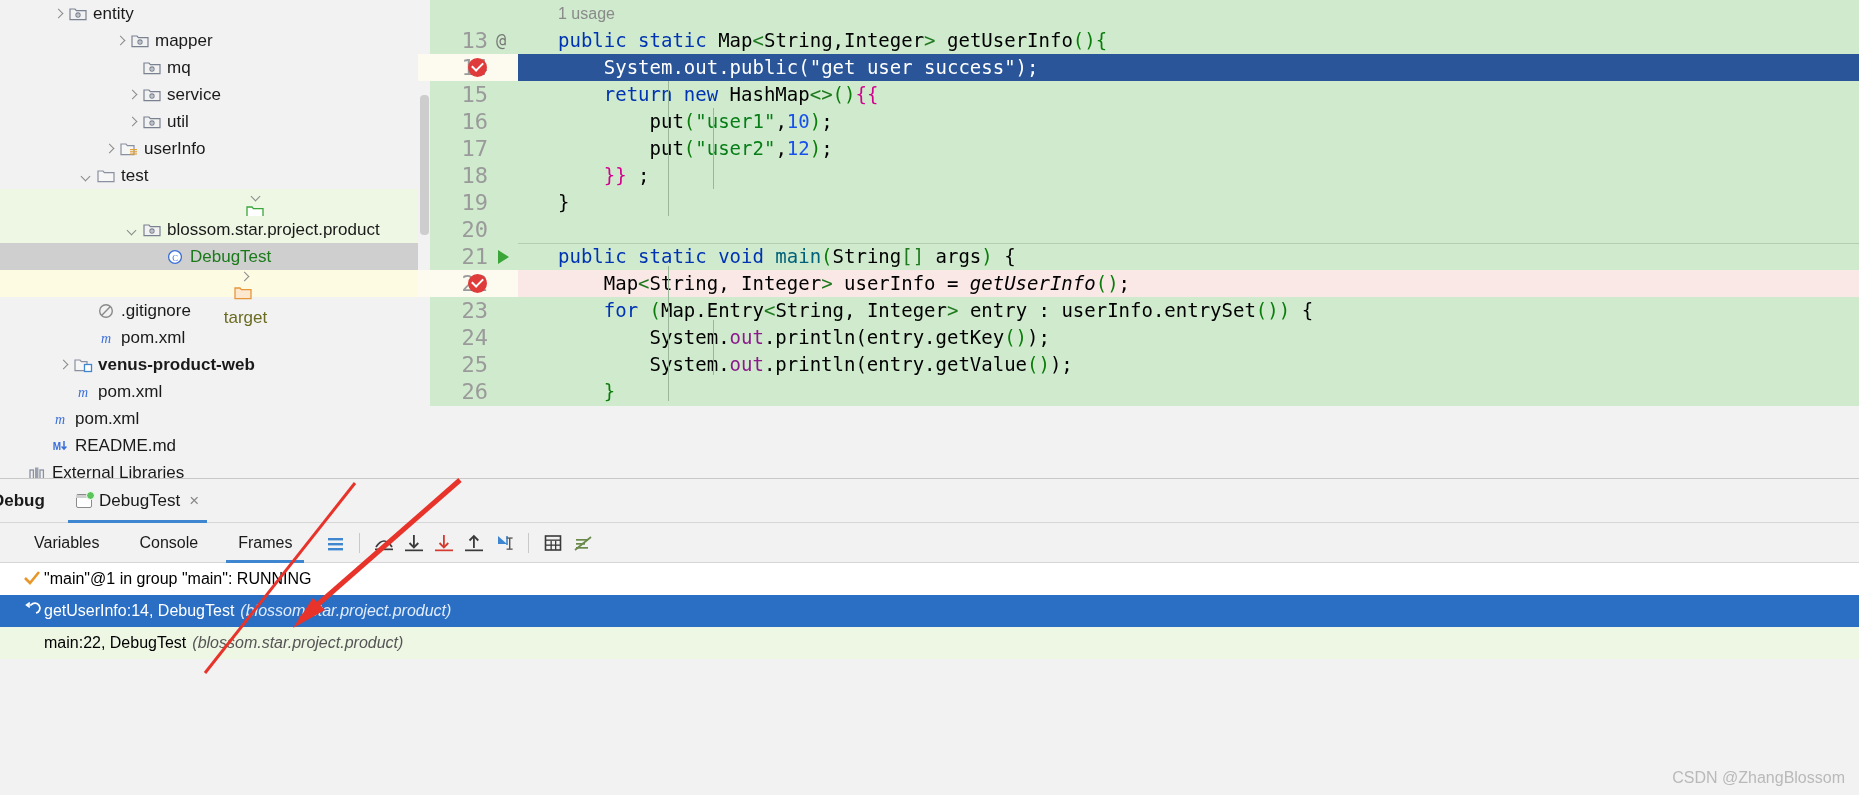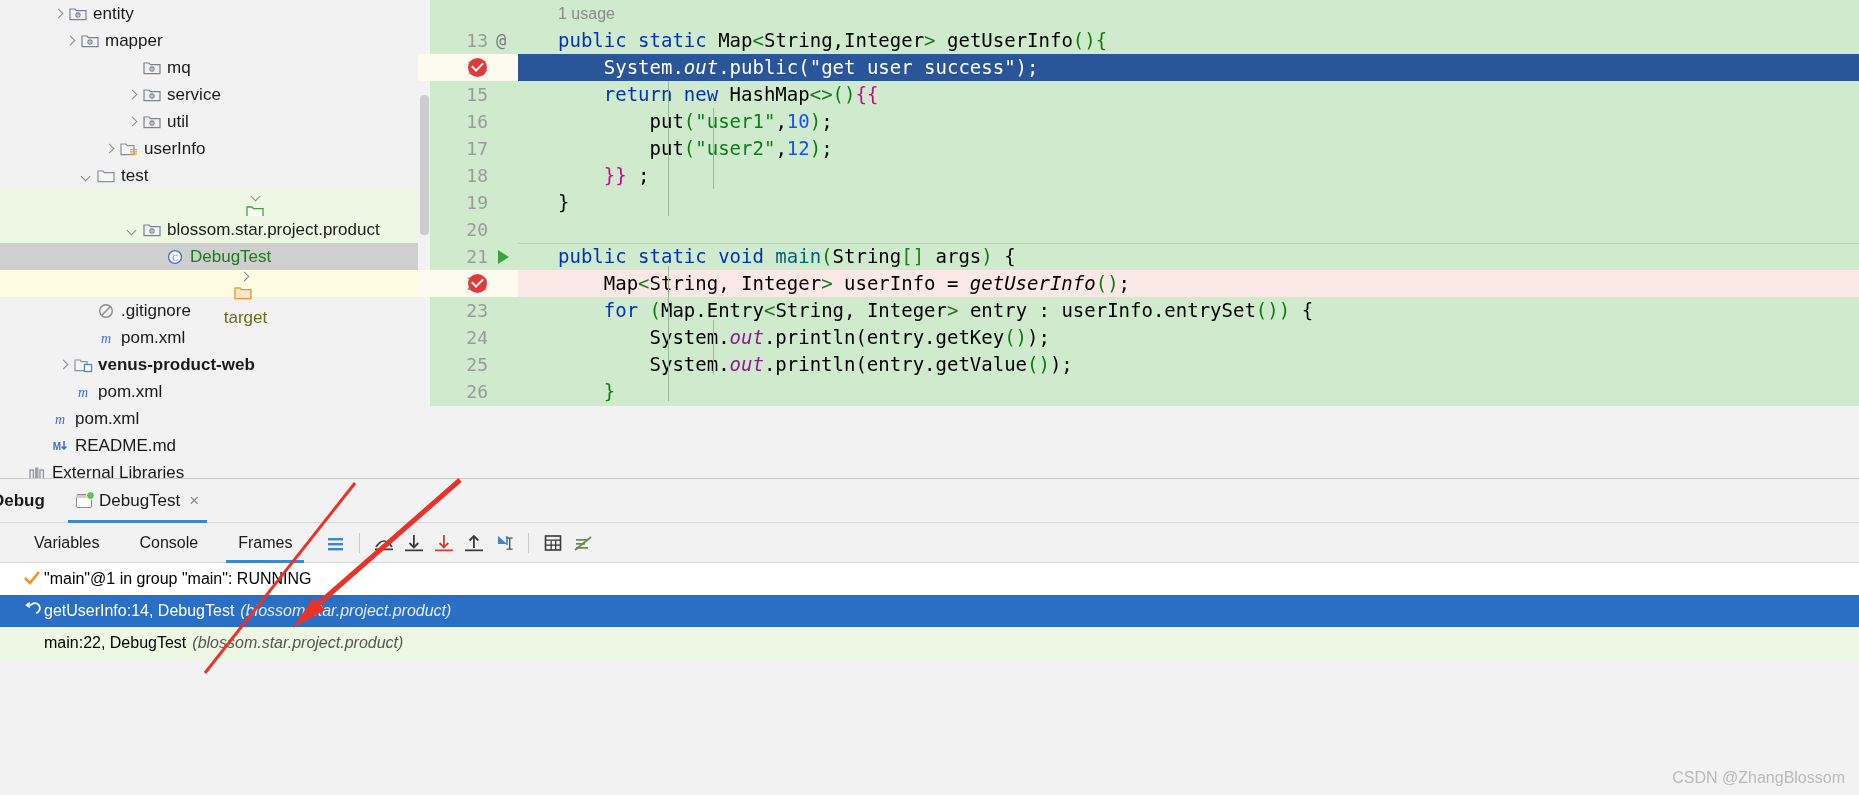--- a/index.html
+++ b/index.html
@@ -68,21 +68,21 @@
   #gutter-scroll .thumb {
     position: absolute; left: 2px; top: 95px; width: 9px; height: 140px;
     background: #cdcdcd; border-radius: 4px;
   }
   .code-line {
     position: relative; height: 27px; display: flex; align-items: center;
     white-space: pre;
   }
   .lnum {
     position: absolute; left: 12px; width: 58px;
-    text-align: right; color: #9a9a9a; font-size: 18px;
+    text-align: right; color: #9a9a9a; font-size: 22px;
     line-height: 27px;
   }
   .ctext { position: absolute; left: 140px; line-height: 27px; }
   .code-line.blue-sel { background: #2a5699; }
   .code-line.blue-sel .ctext, .code-line.blue-sel .ctext span { color: #ffffff !important; }
   .code-line.pink { background: #fae8e6; }
   .code-line.bp-row { background: #fdfbef; }
   .code-line.bp-row.blue-sel { background: #fdfbef; }
   .selbar {
     position: absolute; left: 100px; top: 0; right: 0; height: 27px;
@@ -122,21 +122,21 @@
     position: absolute; width: 1px; background: #9ab79a;
   }
   .fold-sep {
     position: absolute; left: 100px; right: 0; height: 1px; background: #b4cdb3;
   }
   .kw  { color: #0033b3; }
   .ty  { color: #000000; }
   .gen { color: #1f7a1f; }
   .str { color: #067d17; }
   .num { color: #1750eb; }
-  .ital{ font-style: italic; color: #8c1a8c; margin-top: 8px; }
+  .ital{ color: #8c1a8c; margin-top: 8px; }
   .itf { font-style: italic; color: #000; }
   .meth{ color: #00627a; }
   .pa  { color: #0a7d0a; }
   .brc { color: #d4008f; }
   .pl  { color: #000; }
 
   
   #debug-panel {
     position: absolute; left: 0; top: 478px;
     width: 1859px; height: 317px;
@@ -232,21 +232,21 @@
   <div id="project-tree">
       <div class="tree-row " style="padding-left: 51px;">
         <span class="arrow right"></span>
         <span class="ticon"><svg width="20" height="18" viewBox="0 0 20 18">
             <path d="M2 4 h5 l1.4 1.6 H18 v9 H2 Z" fill="#f2f2f2" stroke="#7a8291" stroke-width="1.2"></path>
             <circle cx="10" cy="10" r="2.1" fill="none" stroke="#7a8291" stroke-width="1.1"></circle>
             <circle cx="10" cy="10" r="0.8" fill="#7a8291"></circle>
           </svg></span>
         <span class="tlabel ">entity</span>
       </div>
-      <div class="tree-row " style="padding-left: 63px;">
+      <div class="tree-row " style="padding-left: 113px;">
         <span class="arrow right"></span>
         <span class="ticon"><svg width="20" height="18" viewBox="0 0 20 18">
             <path d="M2 4 h5 l1.4 1.6 H18 v9 H2 Z" fill="#f2f2f2" stroke="#7a8291" stroke-width="1.2"></path>
             <circle cx="10" cy="10" r="2.1" fill="none" stroke="#7a8291" stroke-width="1.1"></circle>
             <circle cx="10" cy="10" r="0.8" fill="#7a8291"></circle>
           </svg></span>
         <span class="tlabel ">mapper</span>
       </div>
       <div class="tree-row " style="padding-left: 125px;">
         <span class="arrow "></span>

